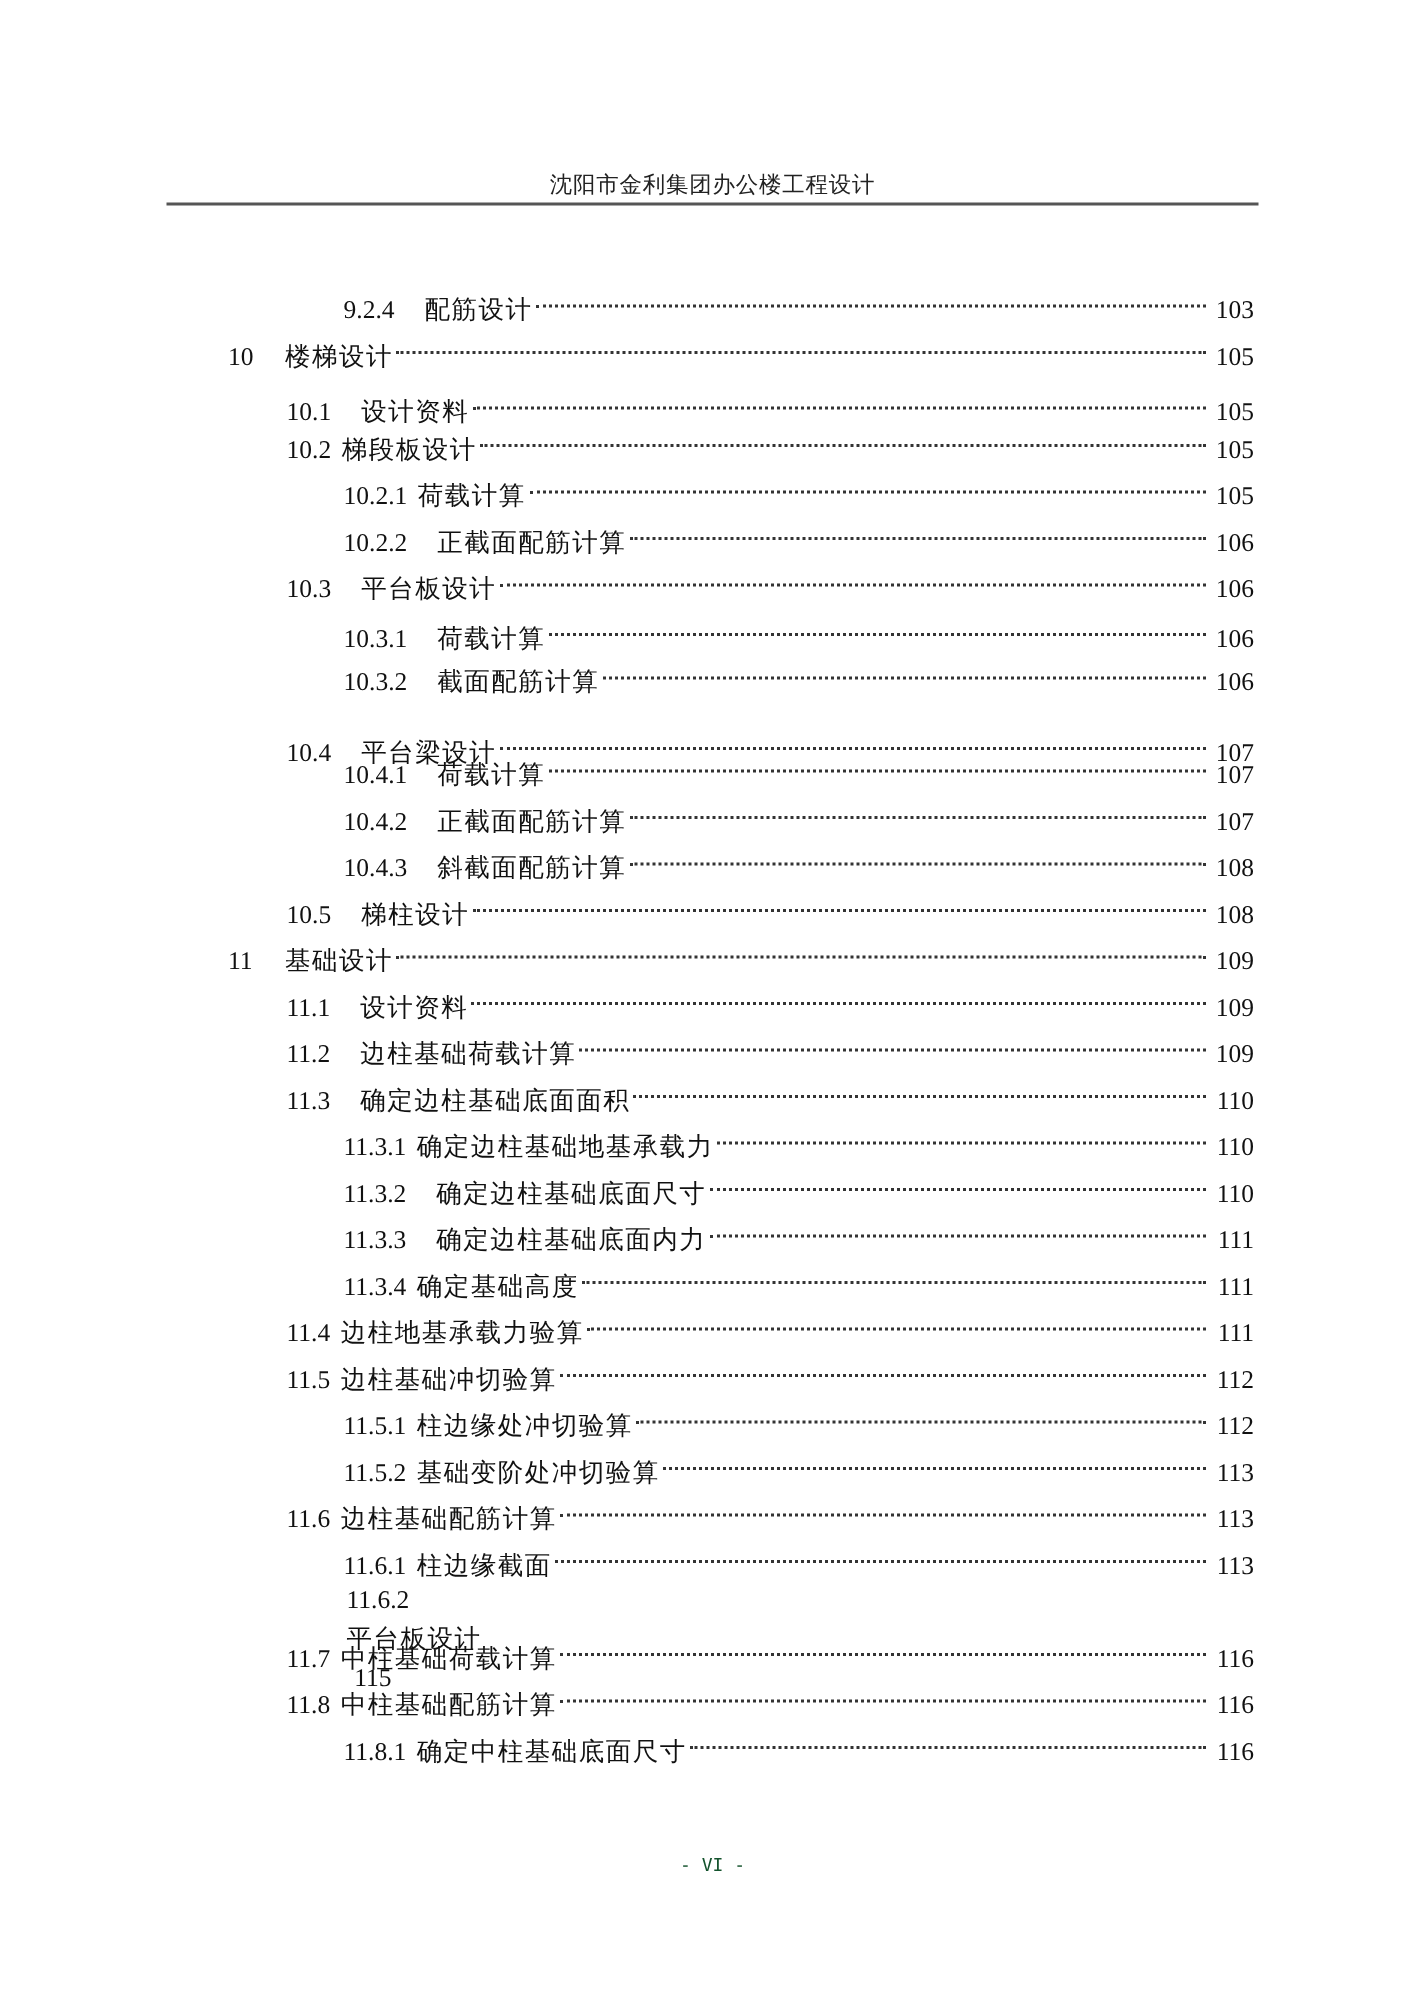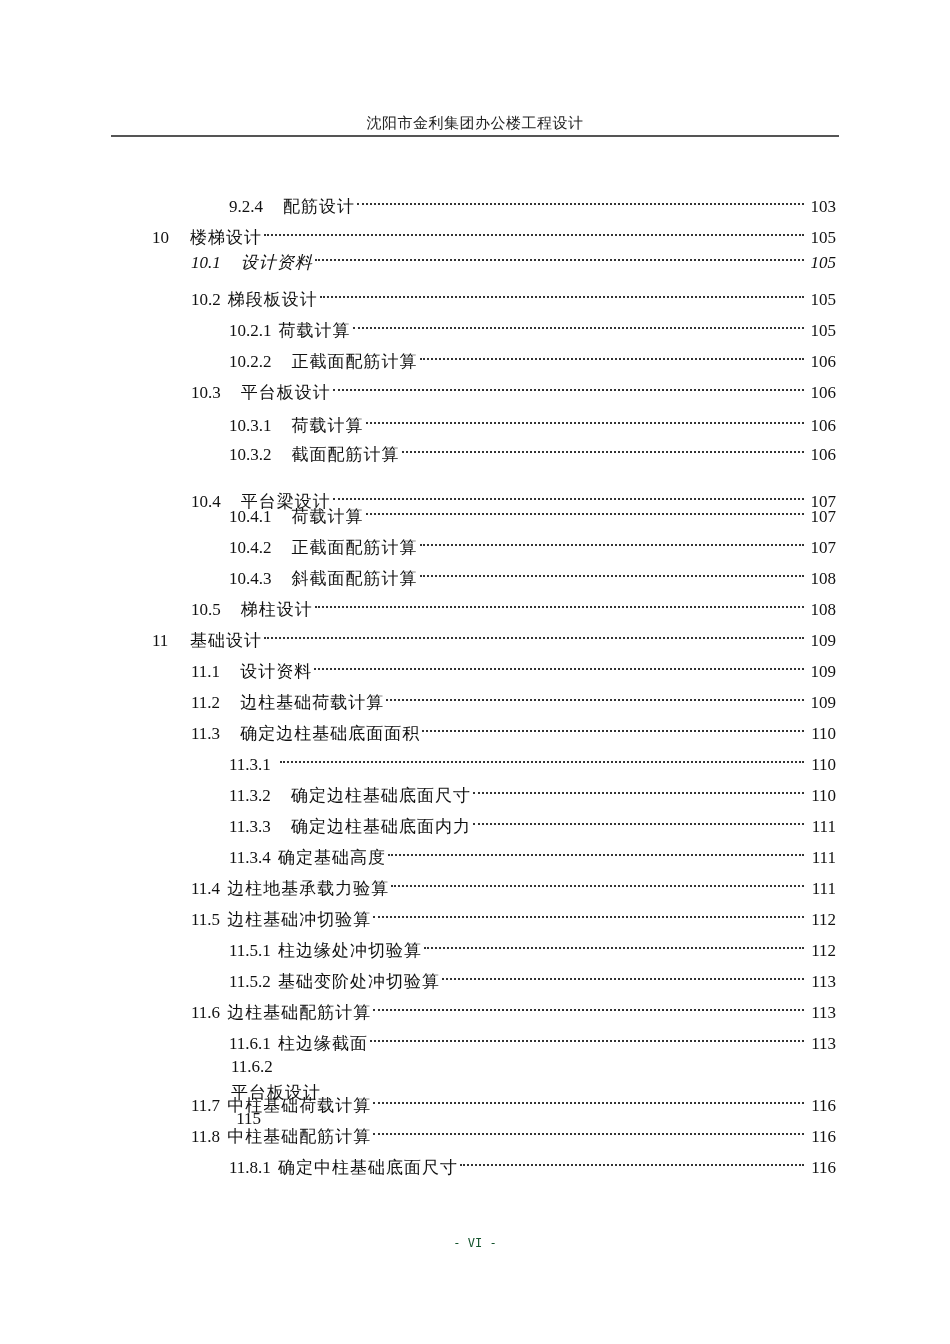--- a/index.html
+++ b/index.html
@@ -34,21 +34,21 @@
       <span class="title" style="letter-spacing: 1px;">配筋设计</span>
       <span class="leader"></span>
       <span class="page">103</span>
     </div>
     <div class="toc-row" style="top: 31px; left: 152px; width: 684px;">
       <span class="num" style="width: 38px;">10</span>
       <span class="title" style="letter-spacing: 1px;">楼梯设计</span>
       <span class="leader"></span>
       <span class="page">105</span>
     </div>
-    <div class="toc-row" style="top: 56px; left: 191px; width: 645px; font-style: italic;">
+    <div class="toc-row" style="top: 68px; left: 191px; width: 645px;">
       <span class="num" style="margin-right: 20px;">10.1</span>
       <span class="title" style="letter-spacing: 1px;">设计资料</span>
       <span class="leader"></span>
       <span class="page">105</span>
     </div>
     <div class="toc-row" style="top: 93px; left: 191px; width: 645px;">
       <span class="num" style="margin-right: 7px;">10.2</span>
       <span class="title" style="letter-spacing: 1px;">梯段板设计</span>
       <span class="leader"></span>
       <span class="page">105</span>
@@ -132,20 +132,21 @@
       <span class="page">109</span>
     </div>
     <div class="toc-row" style="top: 527px; left: 191px; width: 645px;">
       <span class="num" style="margin-right: 20px;">11.3</span>
       <span class="title" style="letter-spacing: 1px;">确定边柱基础底面面积</span>
       <span class="leader"></span>
       <span class="page">110</span>
     </div>
     <div class="toc-row" style="top: 558px; left: 229px; width: 607px;">
       <span class="num" style="margin-right: 7px;">11.3.1</span>
+      <span class="title" style="letter-spacing: 1px;">确定边柱基础地基承载力</span>
       <span class="leader"></span>
       <span class="page">110</span>
     </div>
     <div class="toc-row" style="top: 589px; left: 229px; width: 607px;">
       <span class="num" style="margin-right: 20px;">11.3.2</span>
       <span class="title" style="letter-spacing: 1px;">确定边柱基础底面尺寸</span>
       <span class="leader"></span>
       <span class="page">110</span>
     </div>
     <div class="toc-row" style="top: 620px; left: 229px; width: 607px;">

